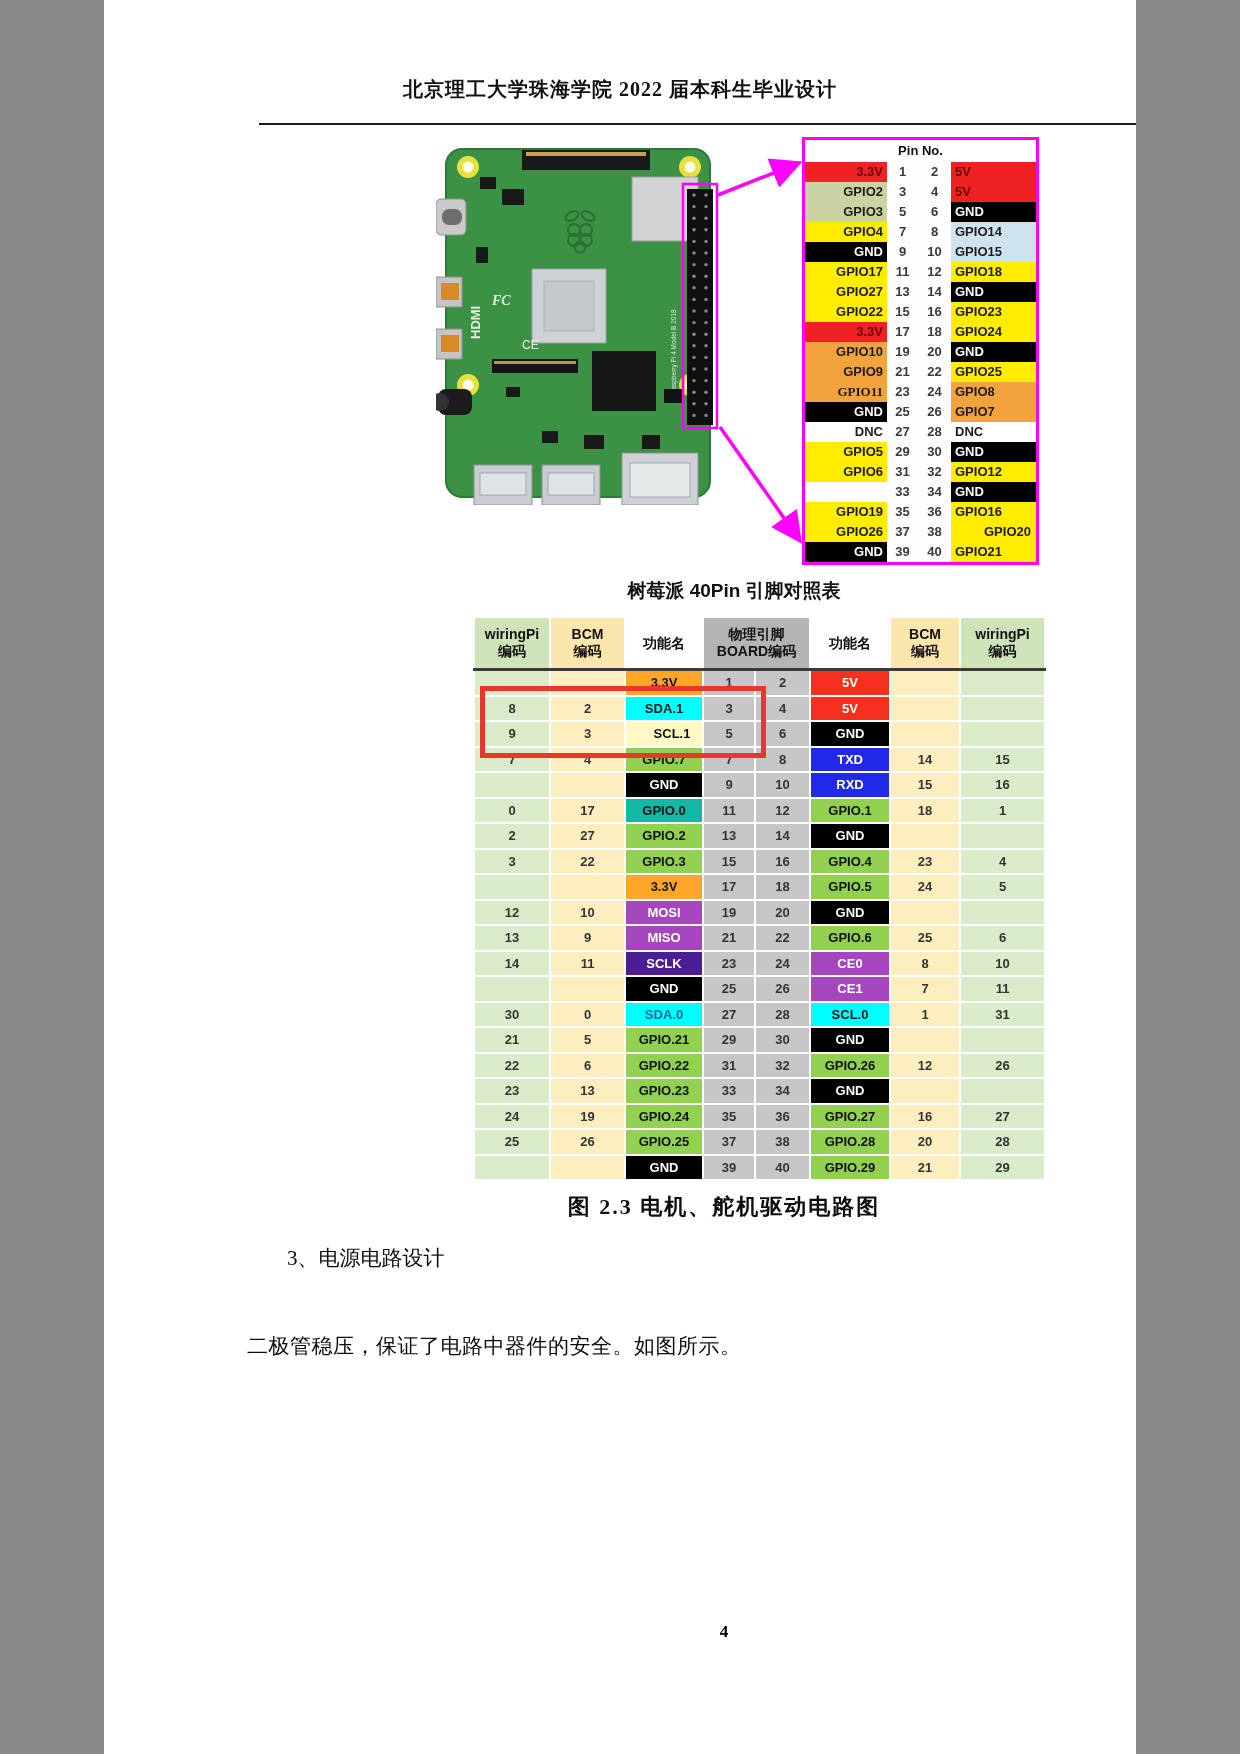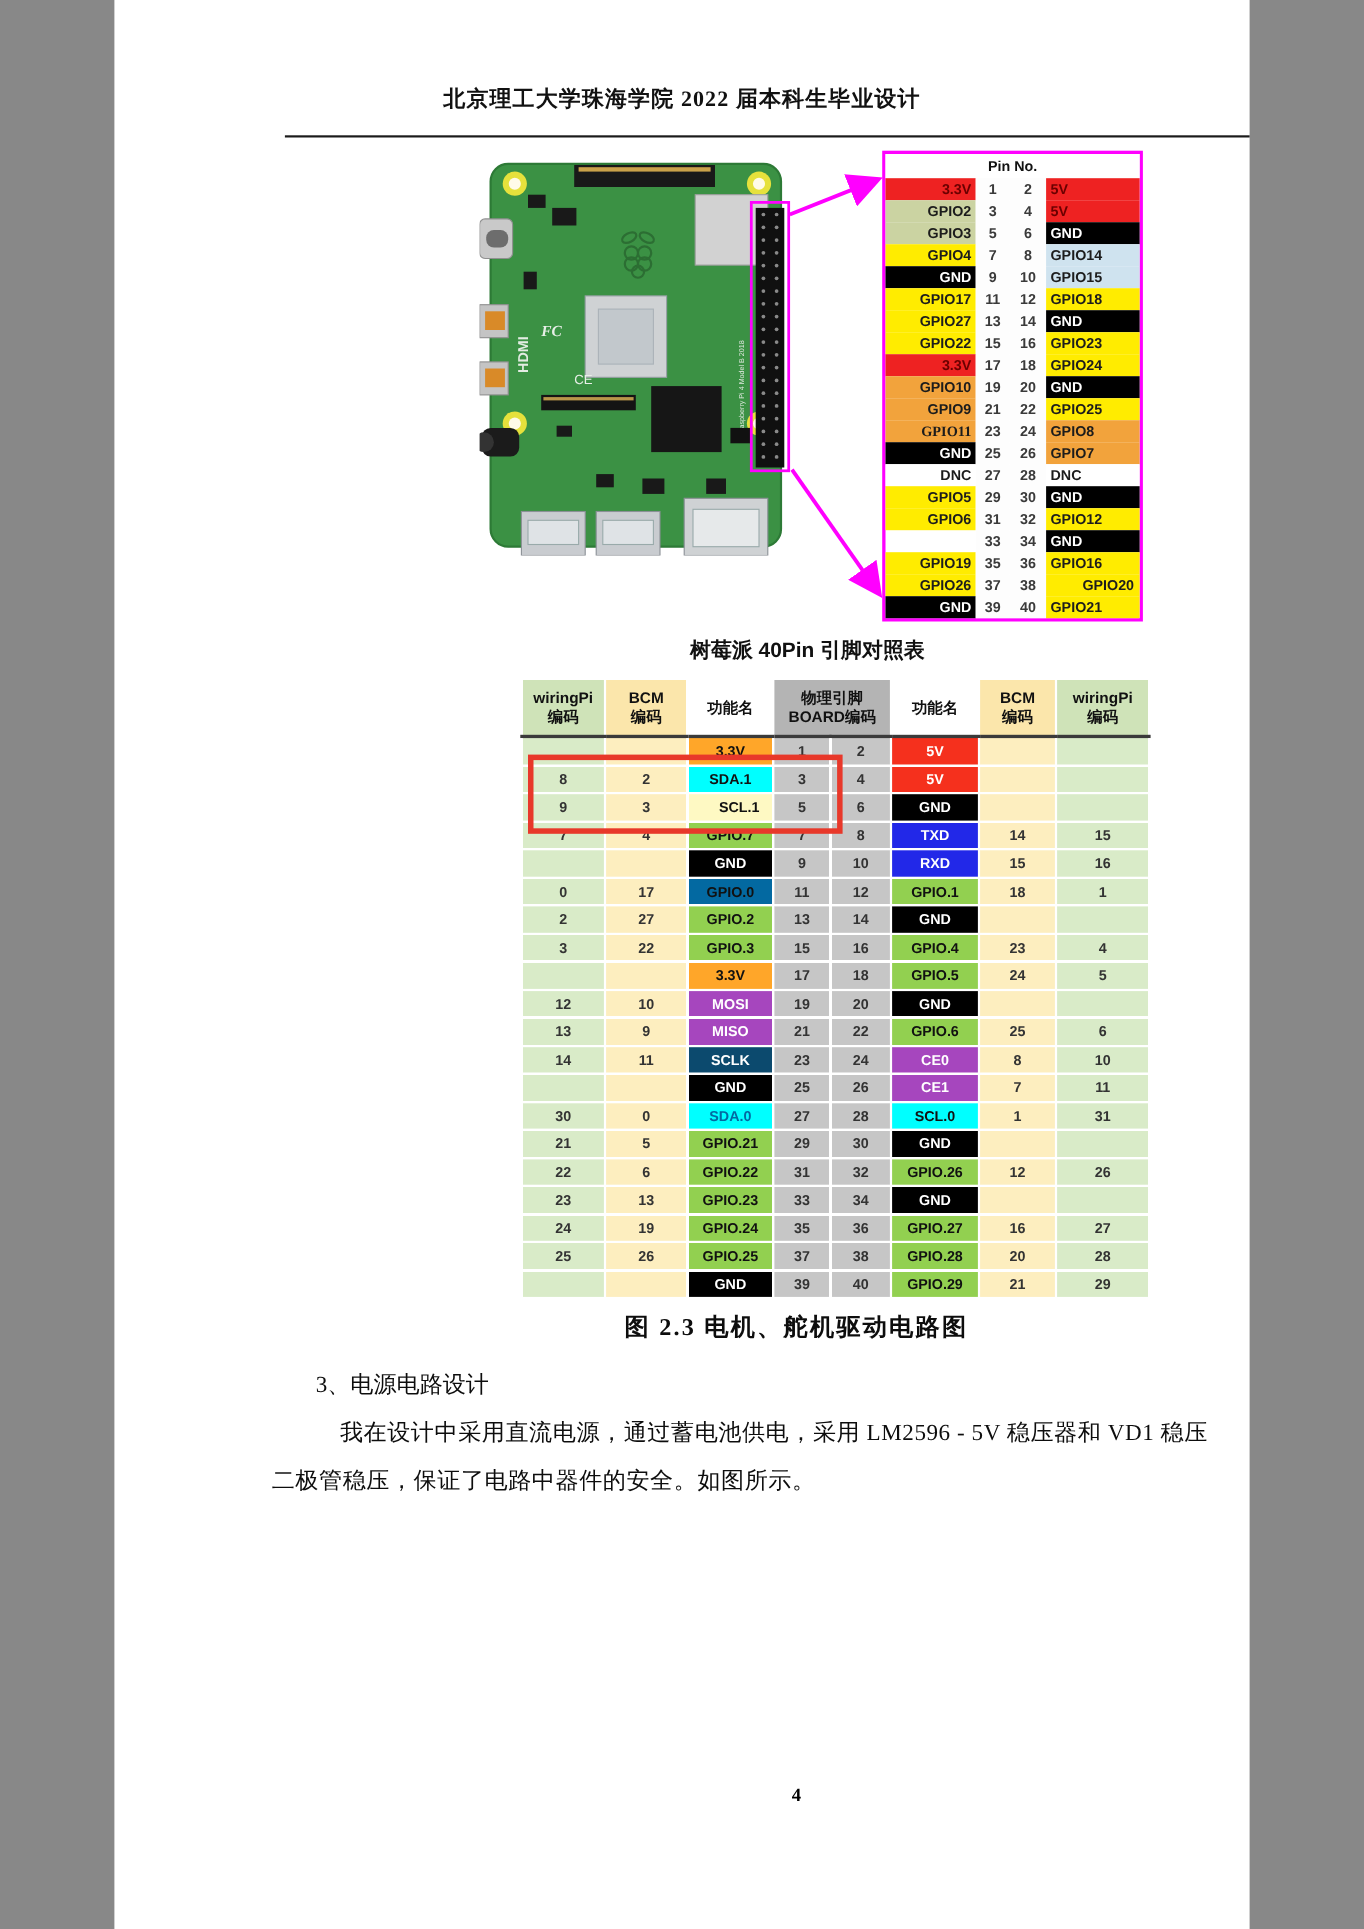--- a/index.html
+++ b/index.html
@@ -399,21 +399,21 @@
           <td style="background: rgb(0, 0, 0); color: rgb(255, 255, 255);">GND</td>
           <td class="c-gray">9</td>
           <td class="c-gray">10</td>
           <td style="background: rgb(34, 40, 232); color: rgb(255, 255, 255);">RXD</td>
           <td class="c-tan">15</td>
           <td class="c-green">16</td>
         </tr>
         <tr>
           <td class="c-green">0</td>
           <td class="c-tan">17</td>
-          <td style="background: #0369a1; color: rgb(17, 17, 17);">GPIO.0</td>
+          <td style="background: #14b8a6; color: rgb(17, 17, 17);">GPIO.0</td>
           <td class="c-gray">11</td>
           <td class="c-gray">12</td>
           <td style="background: rgb(146, 208, 80); color: rgb(17, 17, 17);">GPIO.1</td>
           <td class="c-tan">18</td>
           <td class="c-green">1</td>
         </tr>
         <tr>
           <td class="c-green">2</td>
           <td class="c-tan">27</td>
           <td style="background: rgb(146, 208, 80); color: rgb(17, 17, 17);">GPIO.2</td>
@@ -459,21 +459,21 @@
           <td style="background: rgb(166, 70, 190); color: rgb(255, 255, 255);">MISO</td>
           <td class="c-gray">21</td>
           <td class="c-gray">22</td>
           <td style="background: rgb(146, 208, 80); color: rgb(17, 17, 17);">GPIO.6</td>
           <td class="c-tan">25</td>
           <td class="c-green">6</td>
         </tr>
         <tr>
           <td class="c-green">14</td>
           <td class="c-tan">11</td>
-          <td style="background: #0c4a6e; color: rgb(255, 255, 255);">SCLK</td>
+          <td style="background: #4c1d95; color: rgb(255, 255, 255);">SCLK</td>
           <td class="c-gray">23</td>
           <td class="c-gray">24</td>
           <td style="background: rgb(166, 70, 190); color: rgb(255, 255, 255);">CE0</td>
           <td class="c-tan">8</td>
           <td class="c-green">10</td>
         </tr>
         <tr>
           <td class="c-green"></td>
           <td class="c-tan"></td>
           <td style="background: rgb(0, 0, 0); color: rgb(255, 255, 255);">GND</td>
@@ -553,16 +553,15 @@
           <td class="c-tan">21</td>
           <td class="c-green">29</td>
         </tr>
       </tbody>
   </table>
 
   <div class="red-box"></div>
 
   <div class="caption">图 2.3 电机、舵机驱动电路图</div>
   <div class="sec">3、电源电路设计</div>
-  <div class="para1">我在设计中采用直流电源，通过蓄电池供电，采用 LM2596 - 5V 稳压器和 VD1 稳压</div>
   <div class="para2">二极管稳压，保证了电路中器件的安全。如图所示。</div>
   <div class="pageno">4</div>
 </div>
 
 </body></html>

